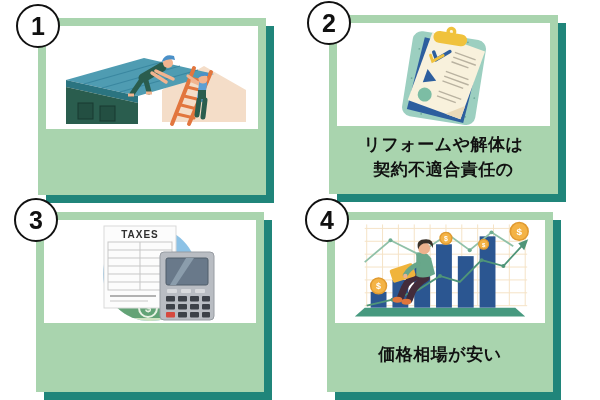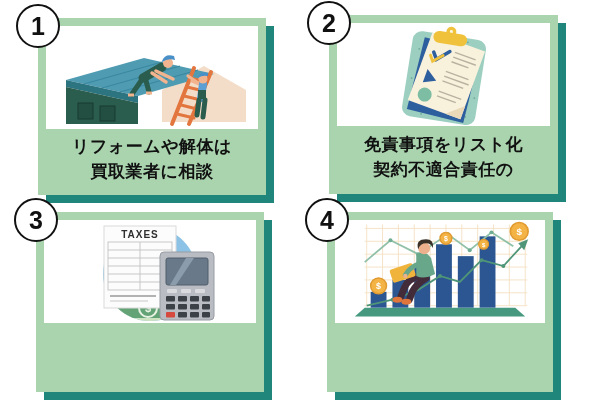--- a/index.html
+++ b/index.html
@@ -73,24 +73,20 @@
           <line x1="158" y1="60" x2="146" y2="55" stroke="#f2b48f" stroke-width="3.2" stroke-linecap="round"></line>
           <line x1="157" y1="58" x2="155" y2="72" stroke="#5b9fd4" stroke-width="8" stroke-linecap="round"></line>
           <rect x="152" y="64" width="8" height="9" fill="#2a5d4e"></rect>
           <line x1="153" y1="74" x2="151" y2="89" stroke="#2a5d4e" stroke-width="5" stroke-linecap="round"></line>
           <line x1="159" y1="74" x2="157" y2="91" stroke="#2a5d4e" stroke-width="5" stroke-linecap="round"></line>
           <circle cx="157" cy="53" r="4.5" fill="#f2b48f"></circle>
           <path d="M152,52 q1,-7 10,-5 l0,3 q-6,-1 -10,2 z" fill="#4a90c8"></path>
         </g>
       </svg>
     </div>
-    <div class="caption">
-      <span>リフォームや解体は</span>
-      <span>買取業者に相談</span>
-    </div>
   </section>
 
   <section class="card" id="card-2">
     <div class="badge">
       <span>2</span>
     </div>
     <div class="illus">
       <svg viewBox="0 0 212 103">
         <g transform="rotate(9 106 52)">
           <rect x="70" y="12" width="74" height="86" rx="9" fill="#9ccfc0"></rect>
@@ -127,21 +123,21 @@
           <circle cx="94" cy="77" r="7" fill="#7cbda4"></circle>
         </g>
         <g transform="rotate(9 106 52)">
           <circle cx="107" cy="8" r="5" fill="#f0c23c"></circle>
           <circle cx="107" cy="8" r="1.6" fill="#fdf6e0"></circle>
           <rect x="90" y="9" width="34" height="12" rx="6" fill="#f0c23c"></rect>
         </g>
       </svg>
     </div>
     <div class="caption">
-      <span>免責事項をリスト化</span>
+      <span>リフォームや解体は</span>
       <span>契約不適合責任の</span>
     </div>
   </section>
 
   <section class="card" id="card-3">
     <div class="badge">
       <span>3</span>
     </div>
     <div class="illus">
       <svg viewBox="0 0 212 103">
@@ -258,15 +254,18 @@
               <rect x="56" y="46" width="24" height="14" rx="2" fill="#f0b43c"></rect>
             </g>
           <path d="M82,34 q10,-4 15,4 l4,16 q-11,6 -19,2 z" fill="#68a78a"></path>
           <path d="M84,44 q-9,4 -13,11" stroke="#68a78a" stroke-width="5" fill="none" stroke-linecap="round"></path>
           <circle cx="71" cy="56" r="2.2" fill="#edb28d"></circle>
           <circle cx="90" cy="28" r="6" fill="#edb28d"></circle>
           <path d="M84,29 q-3,-10 8,-10 q8,0 7,9 q-2,-5 -7,-5 q-6,0 -8,6 z" fill="#3a3128"></path>
         </g>
       </svg>
     </div>
+    <div class="caption">
+      <span>価格相場が安い</span>
+    </div>
   </section>
 
 </div>
 
 </body></html>

